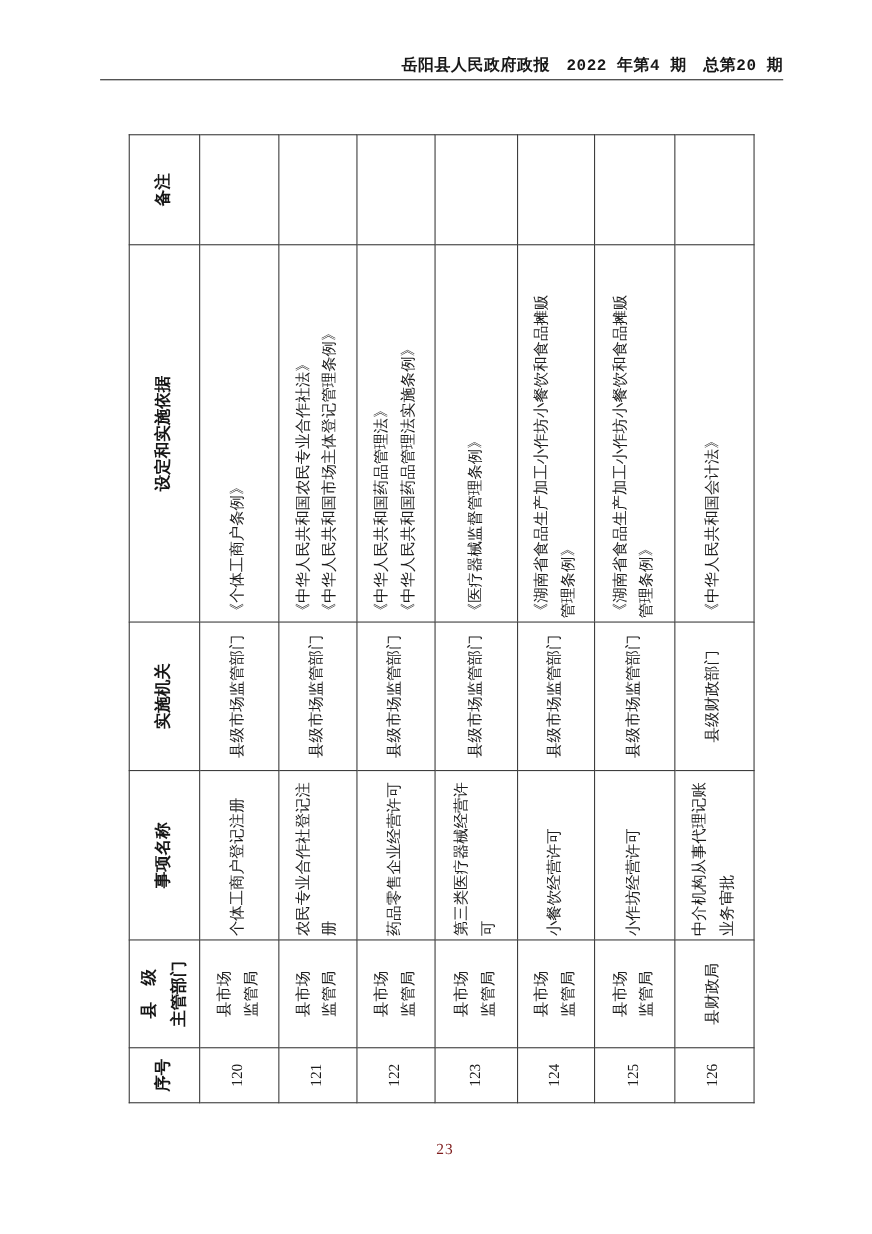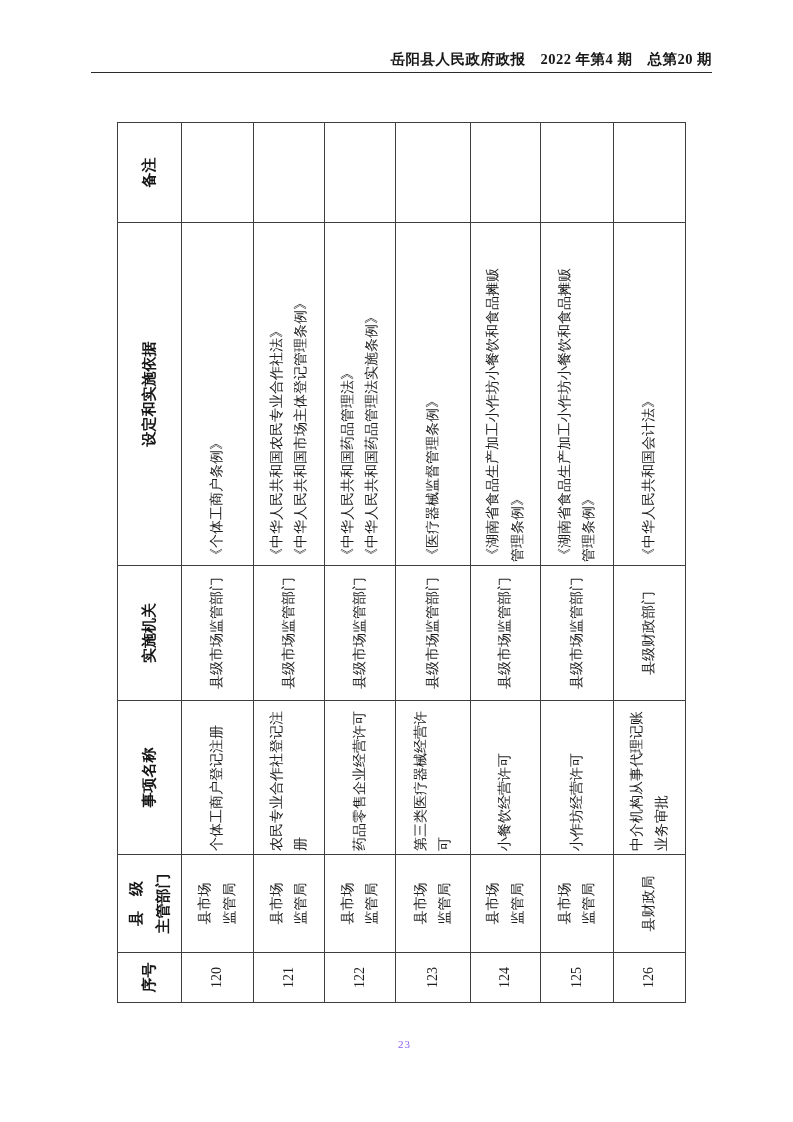--- a/index.html
+++ b/index.html
@@ -19,20 +19,21 @@
   }
   .gazette-header {
     position: absolute;
     top: 50px;
     right: 81px;
     font-size: 14.5px;
     font-weight: 600;
     letter-spacing: 0.5px;
     color: #171717;
     white-space: nowrap;
+    font-family: Liberation Mono, monospace;
   }
   .header-rule {
     position: absolute;
     left: 91px;
     top: 72px;
     width: 621px;
     height: 0;
     border-top: 1.6px solid #2b2b2b;
   }
   .table-area {
@@ -77,22 +78,22 @@
     text-align: left;
     padding-left: 7px;
     padding-right: 2px;
   }
   .page-number {
     position: absolute;
     left: 0;
     right: 0;
     top: 1038px;
     text-align: center;
-    font-size: 11px;
-    color: #8b5cf6;
+    font-size: 14px;
+    color: #7f1d1d;
     letter-spacing: 1px;
     margin-left: 16px;
   }
 </style>
 </head>
 <body>
 
 <div class="page">
 
   <div class="gazette-header">岳阳县人民政府政报　2022 年第4 期　总第20 期</div>

